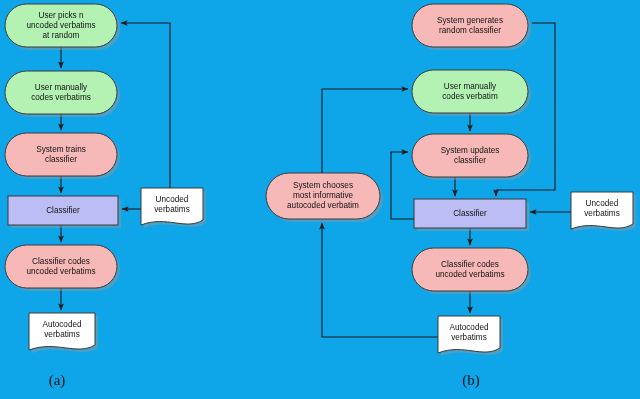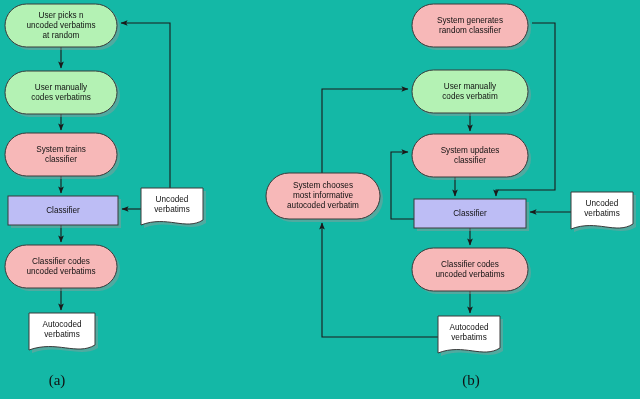--- a/index.html
+++ b/index.html
@@ -4,21 +4,21 @@
 <style>
   html, body {
     margin: 0;
     padding: 0;
     background: #ffffff;
   }
   #page {
     position: relative;
     width: 640px;
     height: 399px;
-    background: #14b8a6;
+    background: #0ea5e9;
     font-family: "Liberation Sans", sans-serif;
     overflow: hidden;
   }
   #diagram-svg {
     position: absolute;
     left: 0;
     top: 0;
   }
   .node-label {
     font-family: "Liberation Sans", sans-serif;

